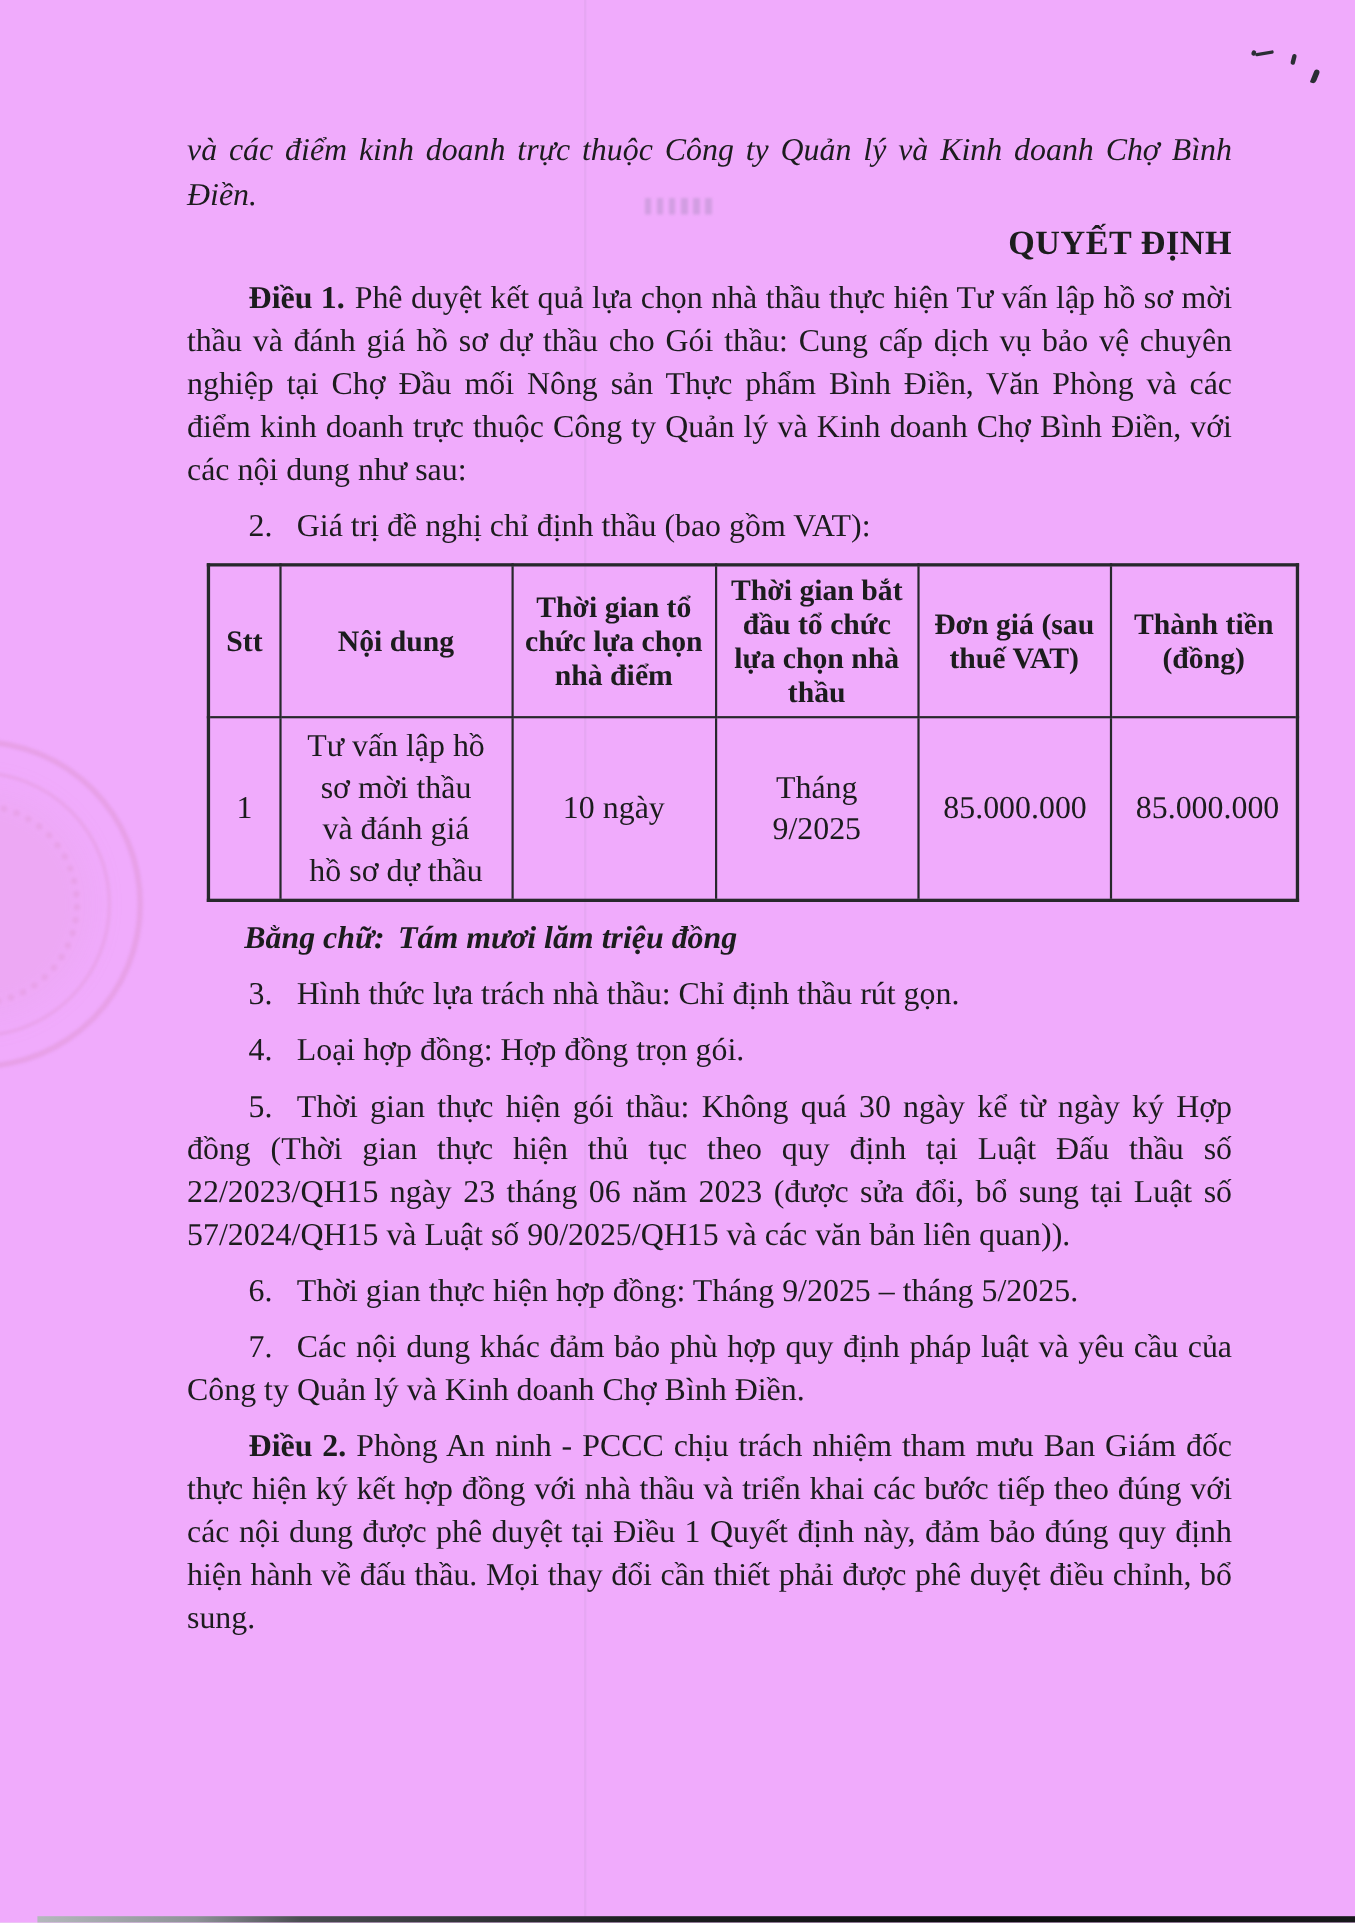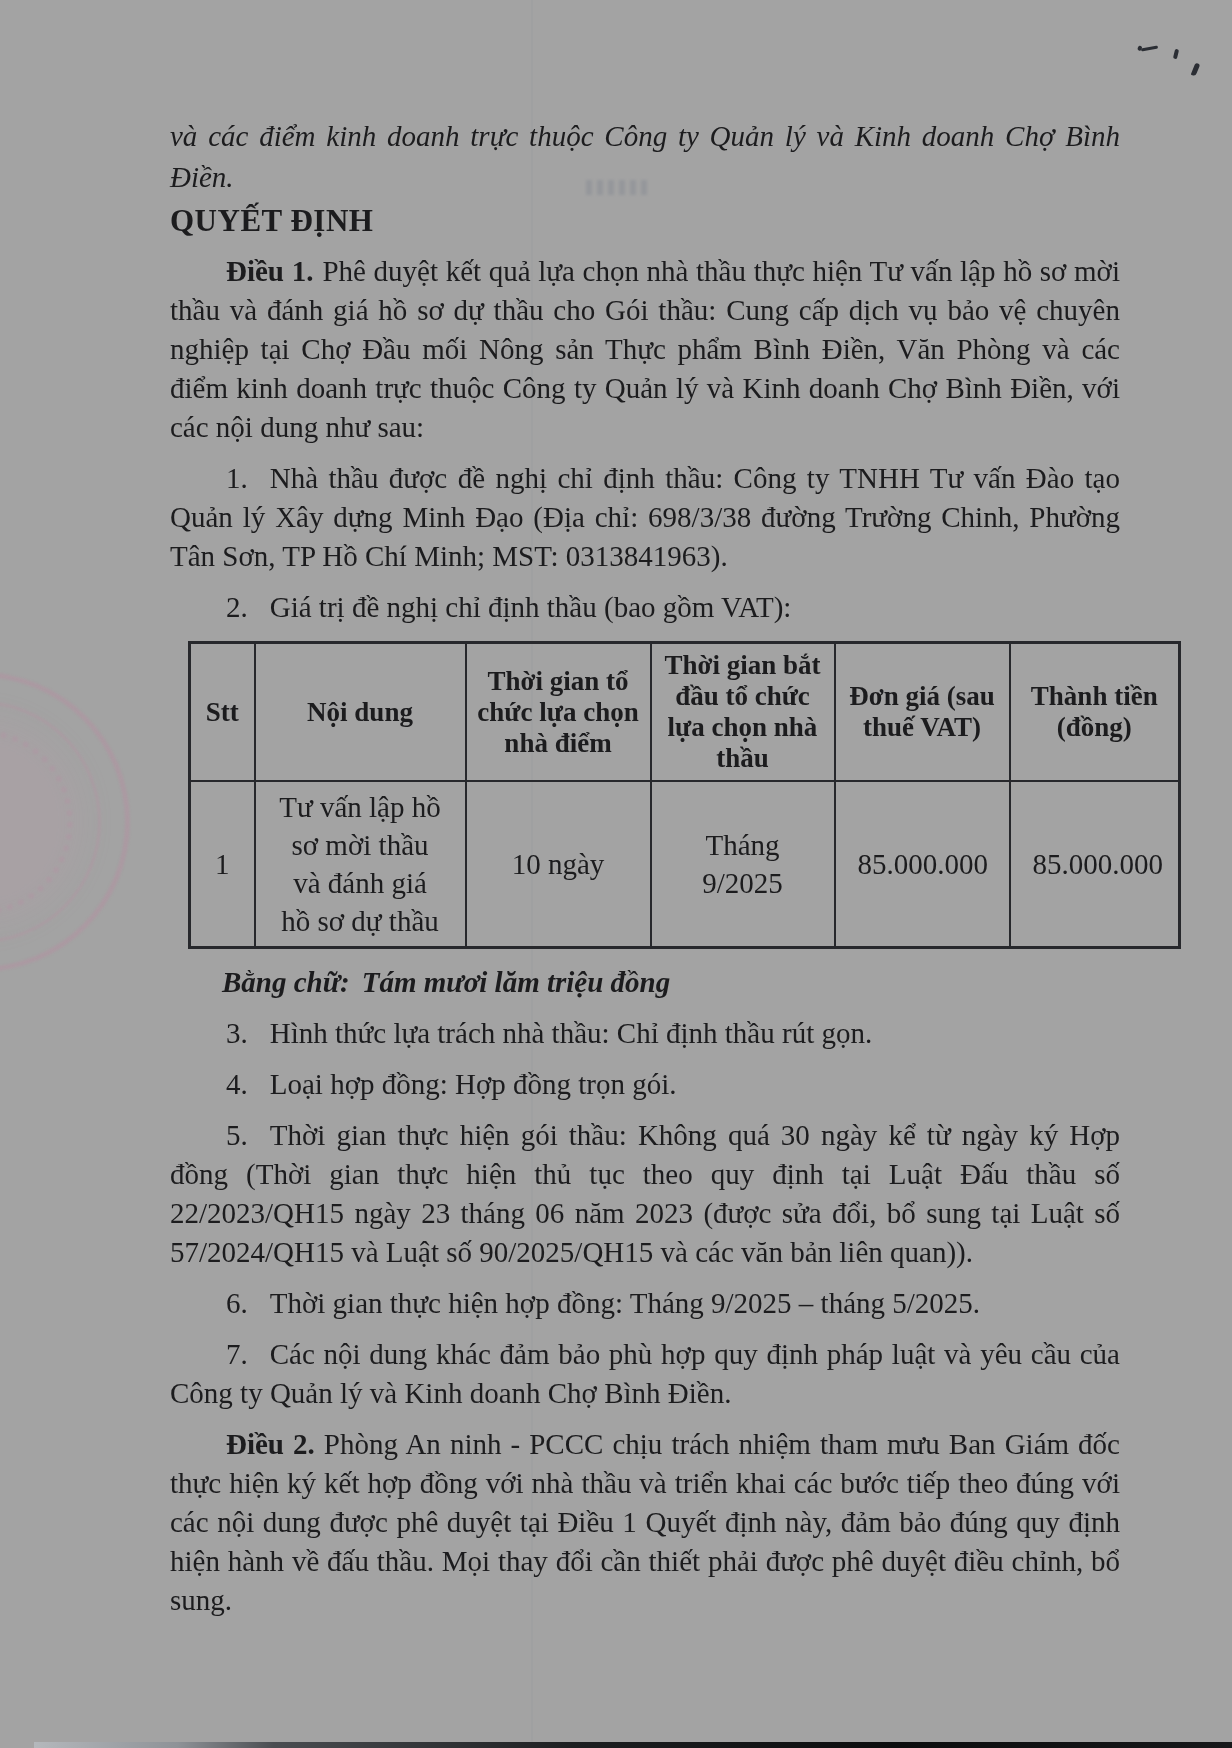--- a/index.html
+++ b/index.html
@@ -1,35 +1,35 @@
 <!DOCTYPE html>
 <html><head>
 <meta charset="utf-8">
 <style>
   html,body{margin:0;padding:0;background:#e8eaec;}
   .page{
     position:relative;
     width:1232px;height:1748px;
-    background:#a3a3a3;
+    background:#f0abfc;
     overflow:hidden;
     font-family:"Liberation Serif","DejaVu Serif",serif;
     color:#1c1c1e;
   }
   .content{
     position:absolute;left:170px;top:116px;width:950px;
   }
   p{margin:0;}
   .intro{
     font-style:italic;
     font-size:29px;line-height:41px;
     text-align:justify;
   }
   .title{
     font-size:31px;line-height:38px;
-    font-weight:bold;text-align:left;
+    font-weight:bold;text-align:right;
     margin-top:4px;letter-spacing:0.5px;
   }
   .para{
     font-size:29px;line-height:39px;
     text-align:justify;
     text-indent:56px;
     margin-top:12px;
   }
   .lead{font-weight:bold;margin-right:9px;}
   .num{margin-right:22px;}
@@ -123,21 +123,20 @@
   <div class="fold-line"></div>
 
   <div class="content">
 
     <p class="intro">và các điểm kinh doanh trực thuộc Công ty Quản lý và Kinh doanh Chợ Bình Điền.</p>
 
     <p class="title">QUYẾT ĐỊNH</p>
 
     <p class="para"><span class="lead">Điều 1.</span><span>Phê duyệt kết quả lựa chọn nhà thầu thực hiện Tư vấn lập hồ sơ mời thầu và đánh giá hồ sơ dự thầu cho Gói thầu: Cung cấp dịch vụ bảo vệ chuyên nghiệp tại Chợ Đầu mối Nông sản Thực phẩm Bình Điền, Văn Phòng và các điểm kinh doanh trực thuộc Công ty Quản lý và Kinh doanh Chợ Bình Điền, với các nội dung như sau:</span></p>
 
-    <p class="para"><span class="num">1.</span><span>Nhà thầu được đề nghị chỉ định thầu: Công ty TNHH Tư vấn Đào tạo Quản lý Xây dựng Minh Đạo (Địa chỉ: 698/3/38 đường Trường Chinh, Phường Tân Sơn, TP Hồ Chí Minh; MST: 0313841963).</span></p>
 
     <p class="para"><span class="num">2.</span><span>Giá trị đề nghị chỉ định thầu (bao gồm VAT):</span></p>
 
     <table class="pricing-table">
       <colgroup>
         <col class="c1">
           <col class="c2">
           <col class="c3">
           <col class="c4">
           <col class="c5">

